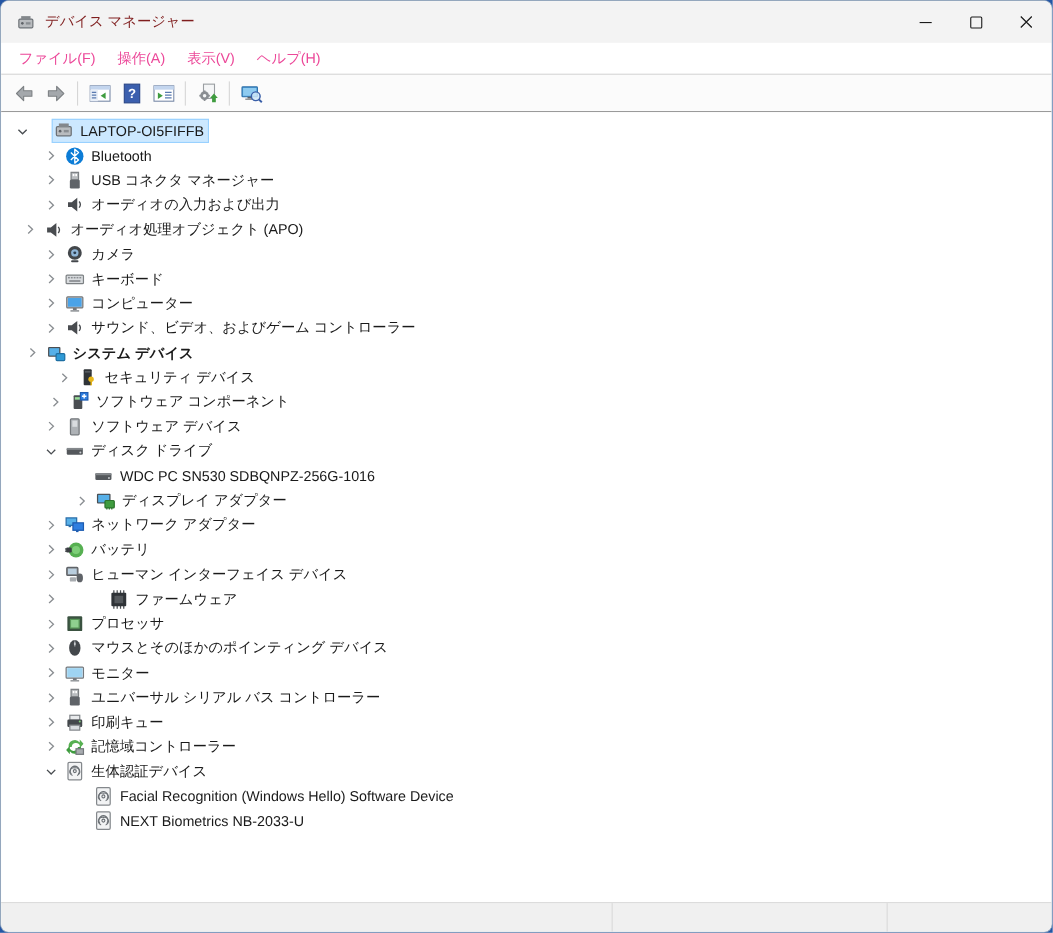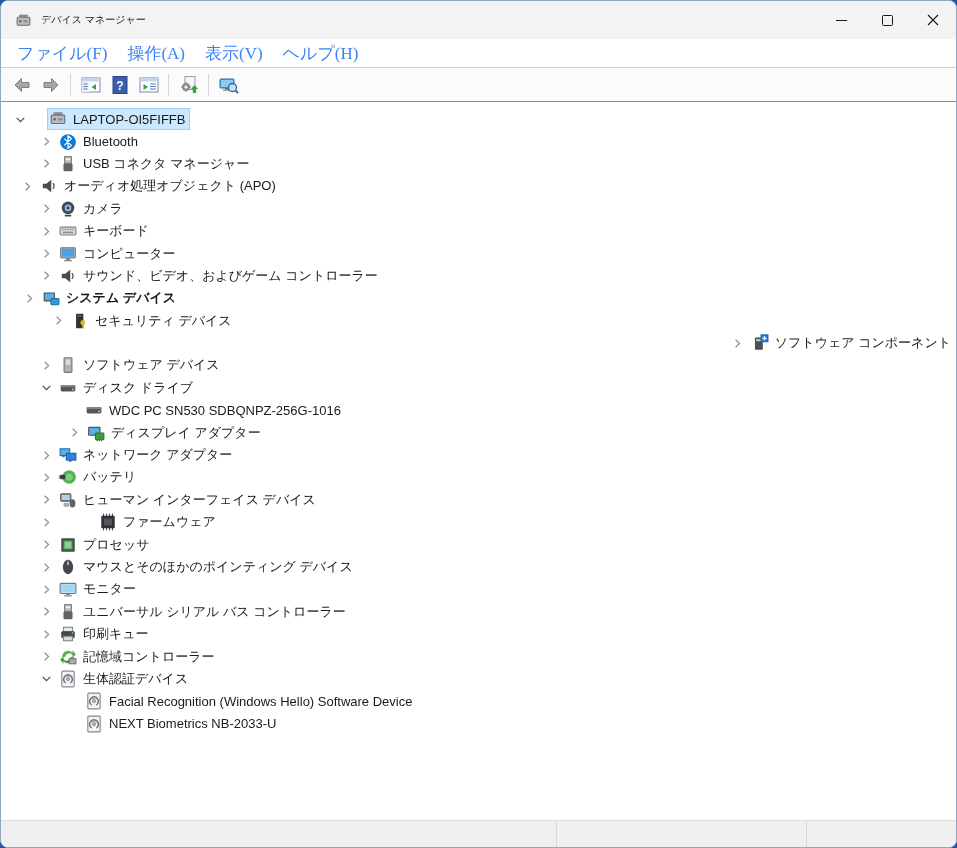--- a/index.html
+++ b/index.html
@@ -9,28 +9,28 @@
     font-family:"Liberation Sans","DejaVu Sans",sans-serif;
     -webkit-font-smoothing:antialiased;
   }
   .window{
     position:absolute;inset:0;background:#fff;border-radius:8px;overflow:hidden;
     border:1px solid #94a7bd;box-sizing:border-box;display:flex;flex-direction:column;
   }
   
   .titlebar{height:38px;background:#f3f3f3;display:flex;align-items:center;flex:0 0 auto;}
   .app-icon{margin:0 9px 0 14px;width:17px;height:17px;display:flex;align-items:center;}
-  .title{font-size:10px;color:#0f172a;}
+  .title{font-size:13px;color:#7f1d1d;}
   .controls{margin-left:auto;display:flex;height:100%;}
   .ctrl{width:46px;height:100%;display:flex;align-items:center;justify-content:center;background:transparent;border:none;padding:0;}
   .min-glyph{width:11px;height:1px;background:#1a1a1a;}
   .max-glyph{width:9px;height:9px;border:1px solid #1a1a1a;border-radius:1.5px;}
   
   .menubar{height:28px;background:#ffffff;border-bottom:1px solid #cfcfcf;display:flex;align-items:center;padding-left:6px;flex:0 0 auto;}
-  .menu-item{font-size:17px;padding:4px 10px;color:#3b82f6;font-family:Liberation Serif, serif;}
+  .menu-item{font-size:13px;padding:4px 10px;color:#ec4899;}
   
   .toolbar{height:33px;background:#fbfbfb;border-bottom:1px solid #8f8f8f;display:flex;align-items:center;padding-left:6px;flex:0 0 auto;}
   .tb-btn{width:27px;height:26px;display:flex;align-items:center;justify-content:center;background:transparent;border:none;padding:0;margin:0 1px;}
   .tb-sep{width:1px;height:22px;background:#d6d6d6;margin:0 5px;}
   
   .content{flex:1 1 auto;background:#fff;overflow:hidden;padding-top:6px;}
   .row{height:22.4px;display:flex;align-items:center;font-size:13px;color:#1a1a1a;white-space:nowrap;}
   .chev{width:18px;height:18px;flex:0 0 18px;margin-right:2px;display:flex;align-items:center;justify-content:center;}
   .ticon{width:18px;height:18px;flex:0 0 18px;display:flex;align-items:center;justify-content:center;}
   .selwrap{display:flex;align-items:center;padding:1px 4px 1px 1px;border:1px solid transparent;}
@@ -214,20 +214,36 @@
             <svg viewBox="0 0 16 16" width="18" height="18">
               <rect x="5" y="1.5" width="6" height="6" fill="#b9bcbf" stroke="#7d8184"></rect>
               <rect x="6.3" y="2.8" width="1.4" height="1.8" fill="#ffffff"></rect>
               <rect x="8.4" y="2.8" width="1.4" height="1.8" fill="#ffffff"></rect>
               <rect x="4" y="7.5" width="8" height="7" rx="1" fill="#5f6368"></rect>
             </svg>
           </span>
           <span class="tlabel">USB コネクタ マネージャー</span>
         </span>
       </div>
+      <div class="row" style="padding-left: 36px;">
+        <span class="chev">
+          <svg viewBox="0 0 16 16" width="15" height="15">
+            <path d="M6 4 L10.2 8 L6 12" fill="none" stroke="#8a8e92" stroke-width="1.3"></path>
+          </svg>
+        </span>
+        <span class="selwrap">
+          <span class="ticon">
+            <svg viewBox="0 0 16 16" width="18" height="18">
+              <path d="M2.5 6 H5.5 L10 2.5 V13.5 L5.5 10 H2.5 Z" fill="#494c50"></path>
+              <path d="M11.5 5.5 Q13.5 8 11.5 10.5" fill="none" stroke="#494c50" stroke-width="1.1"></path>
+            </svg>
+          </span>
+          <span class="tlabel">オーディオの入力および出力</span>
+        </span>
+      </div>
       <div class="row" style="padding-left: 17px;">
         <span class="chev">
           <svg viewBox="0 0 16 16" width="15" height="15">
             <path d="M6 4 L10.2 8 L6 12" fill="none" stroke="#8a8e92" stroke-width="1.3"></path>
           </svg>
         </span>
         <span class="selwrap">
           <span class="ticon">
             <svg viewBox="0 0 16 16" width="18" height="18">
               <path d="M2.5 6 H5.5 L10 2.5 V13.5 L5.5 10 H2.5 Z" fill="#494c50"></path>
@@ -340,21 +356,21 @@
             <svg viewBox="0 0 16 16" width="18" height="18">
               <rect x="4.5" y="1.5" width="6.5" height="13" rx="0.8" fill="#2f3337"></rect>
               <rect x="5.5" y="3" width="4.5" height="1.2" fill="#5a6065"></rect>
               <circle cx="10.5" cy="9.5" r="2.2" fill="#e8b71a"></circle>
               <rect x="10" y="11.5" width="1.2" height="3" fill="#e8b71a"></rect>
             </svg>
           </span>
           <span class="tlabel">セキュリティ デバイス</span>
         </span>
       </div>
-      <div class="row" style="padding-left: 40px; justify-content: flex-end;">
+      <div class="row" style="padding-left: 40px;">
         <span class="chev">
           <svg viewBox="0 0 16 16" width="15" height="15">
             <path d="M6 4 L10.2 8 L6 12" fill="none" stroke="#8a8e92" stroke-width="1.3"></path>
           </svg>
         </span>
         <span class="selwrap">
           <span class="ticon">
             <svg viewBox="0 0 16 16" width="18" height="18">
               <rect x="3.5" y="3" width="7" height="11" rx="0.8" fill="#4a4e52"></rect>
               <rect x="4.5" y="4.5" width="5" height="2" fill="#9adf9a"></rect>

